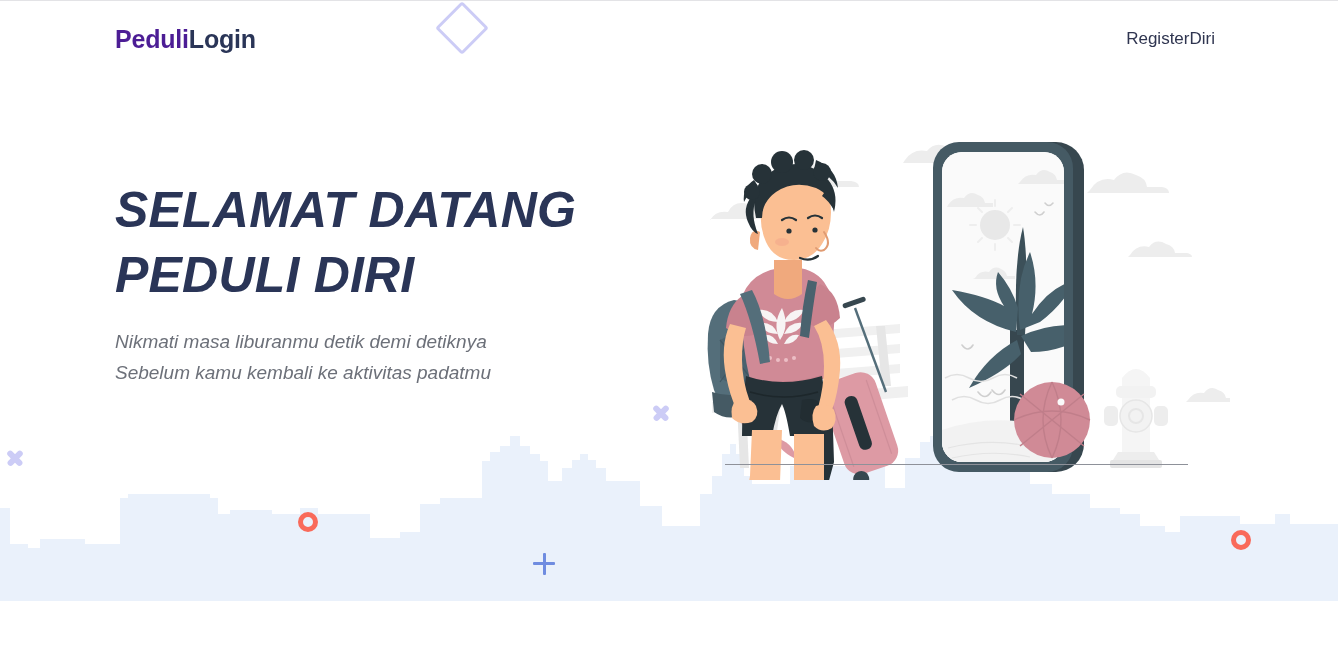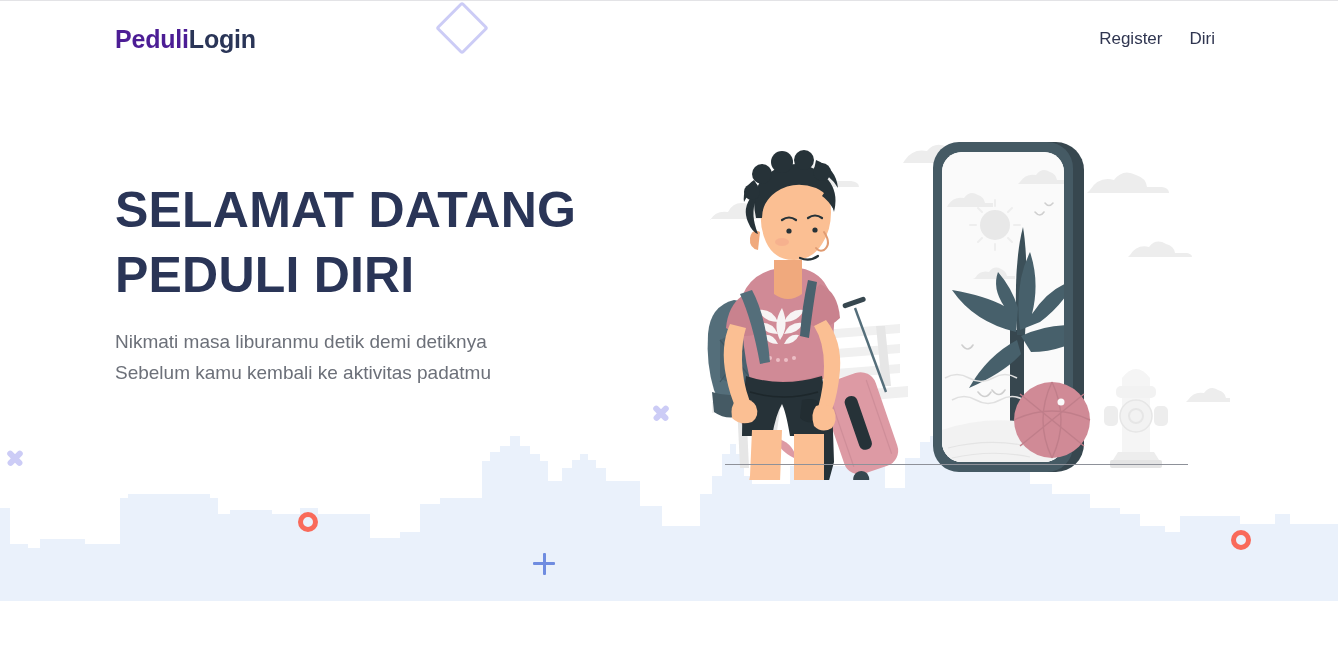--- a/index.html
+++ b/index.html
@@ -43,36 +43,36 @@
     font-weight: bold;
     letter-spacing: -0.2px;
     white-space: nowrap;
     user-select: none;
   }
   .brand .b1 { color: #4c1d95; }
   .brand .b2 { color: #2a3557; }
   .navlinks {
     display: flex;
     align-items: center;
-    gap: 27px;
   }
   .navlink {
     font-size: 17px;
     color: #2f3550;
     text-decoration: none;
     white-space: nowrap;
     cursor: pointer;
   }
   
   .hero-text {
     position: absolute;
     left: 115px;
     top: 178px;
     width: 560px;
     z-index: 20;
+    font-style: italic;
   }
   .hero-title {
     font-size: 50px;
     line-height: 65px;
     font-weight: bold;
     color: #2a3557;
     letter-spacing: 0.2px;
     white-space: pre-line;
   }
   .hero-sub {

